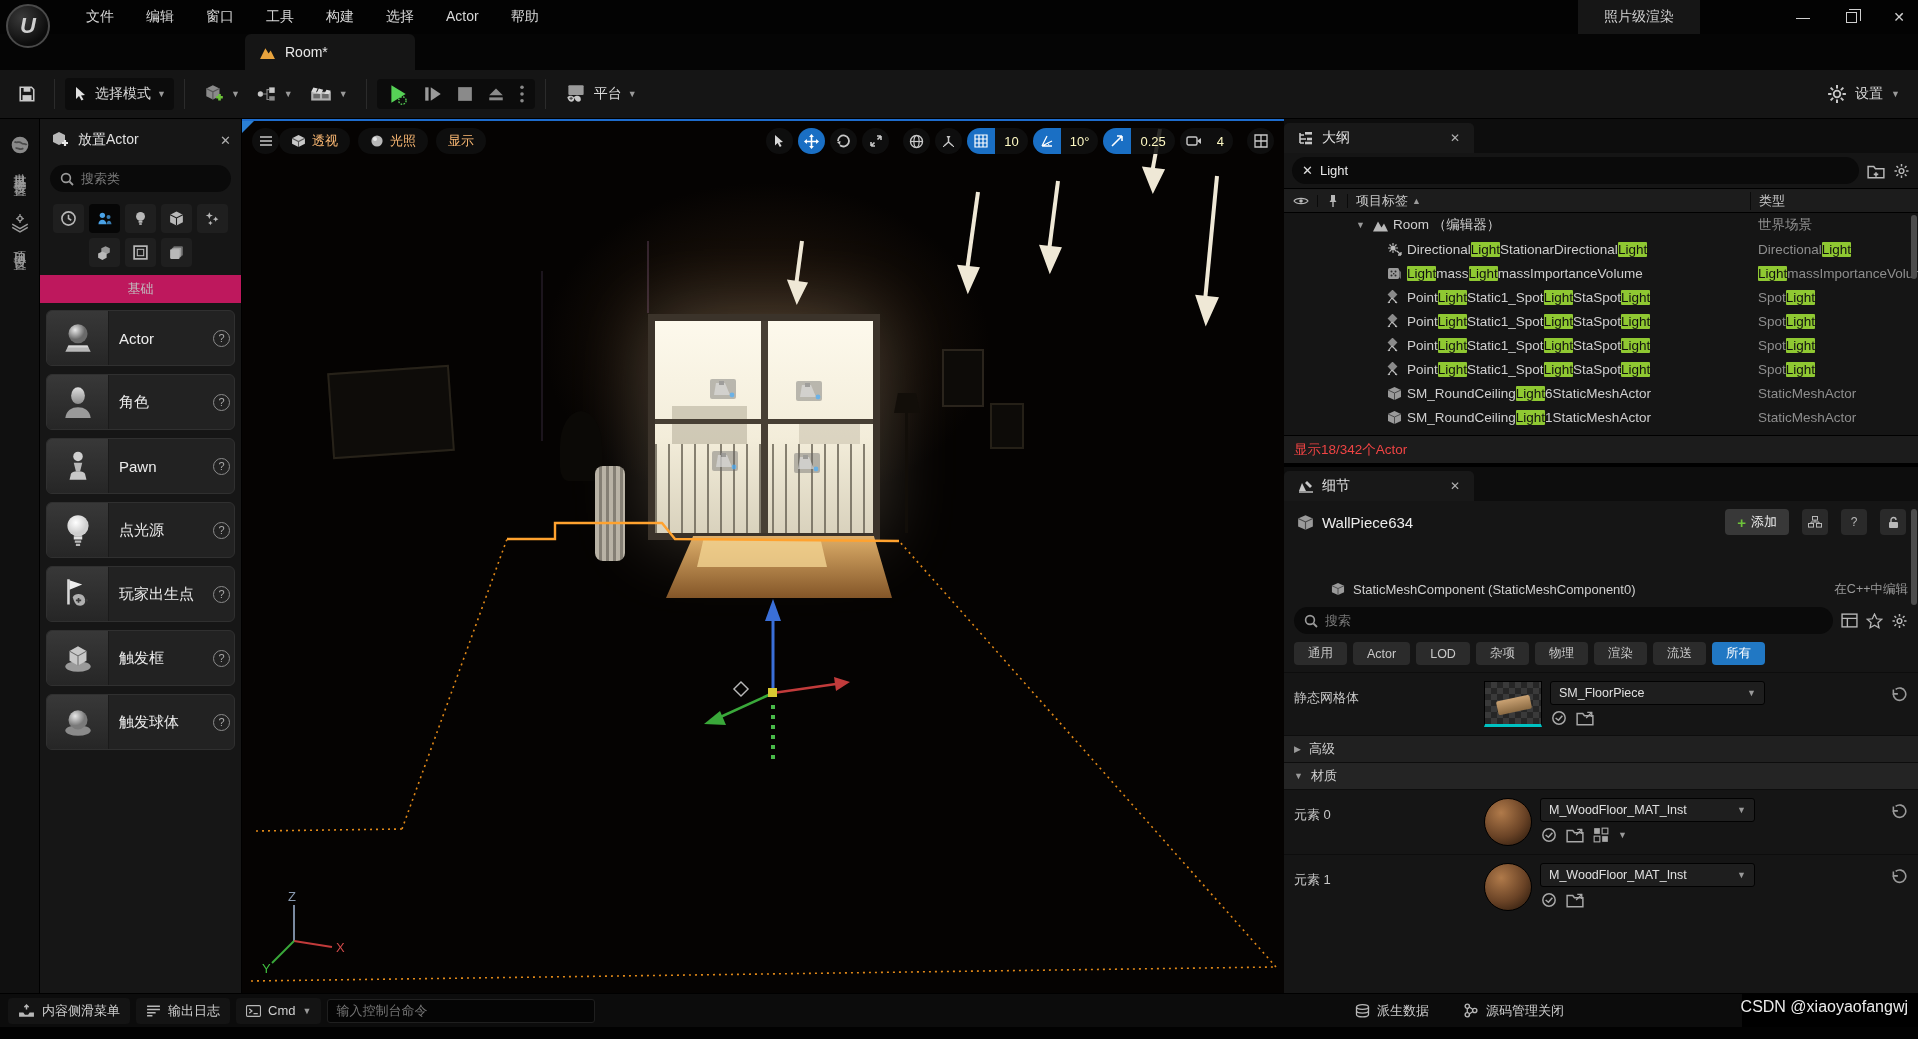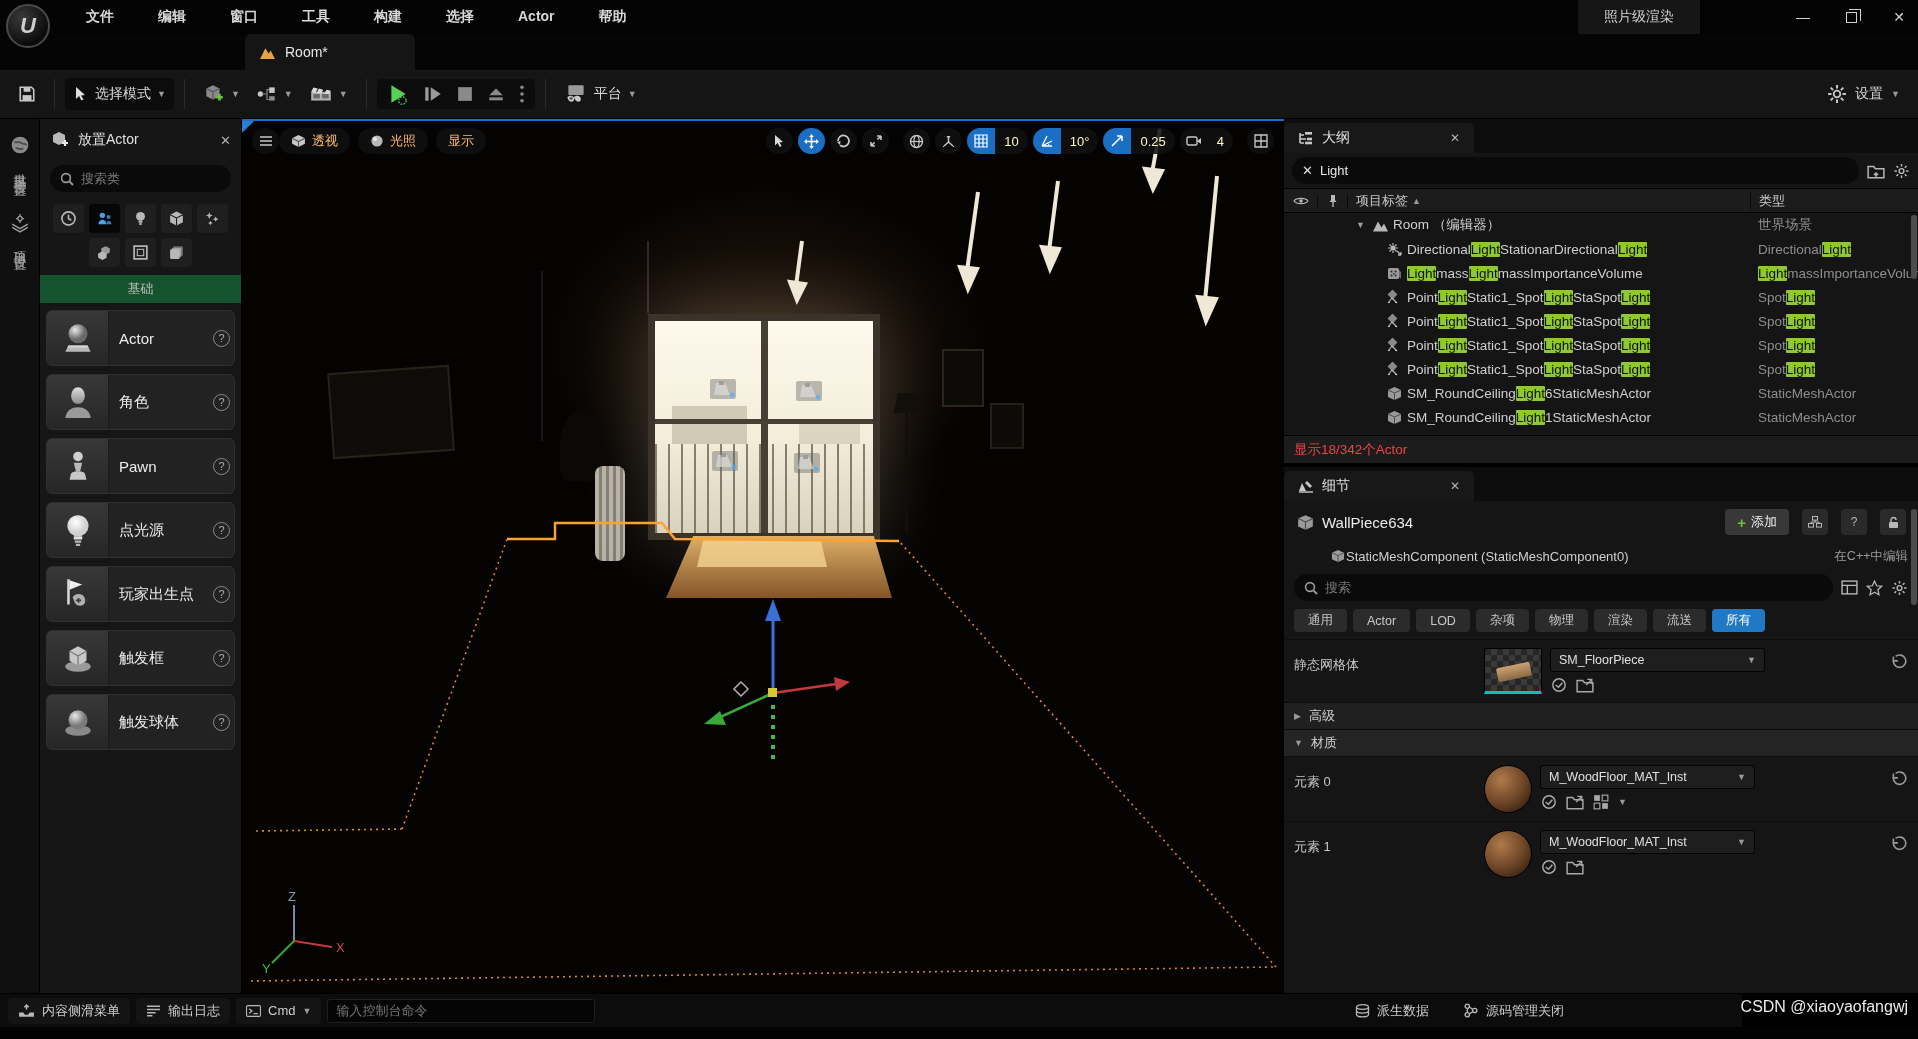--- a/index.html
+++ b/index.html
@@ -9,21 +9,21 @@
   .ic { display:inline-flex; align-items:center; justify-content:center; }
   .ic svg { width:100%; height:100%; }
 
   
   #titlebar { position:absolute; left:0; top:0; width:1918px; height:34px; background:#030303;
     display:flex; align-items:center; }
   #ue-logo { position:absolute; left:6px; top:4px; width:44px; height:44px; border-radius:50%;
     background:radial-gradient(circle at 35% 30%,#3a3a3a,#0c0c0c 70%); border:2px solid #4a4a4a;
     display:flex; align-items:center; justify-content:center; z-index:30;
     color:#cfcfcf; font-size:22px; font-style:italic; font-weight:bold; }
-  #menubar { display:flex; margin-left:72px; gap:16px;font-weight:bold; }
+  #menubar { display:flex; margin-left:72px; gap:4px; }
   #menubar .menu-item { padding:4px 14px; font-size:14px; color:#d8d8d8; border-radius:3px; }
   #photoreal { position:absolute; left:1578px; top:0; height:34px; padding:0 26px; background:#161616;
     display:flex; align-items:center; font-size:14px; color:#cfcfcf; }
   #winbtns { position:absolute; right:8px; top:0; height:34px; display:flex; align-items:center; gap:26px; }
   #winbtns .wbtn { width:22px; height:22px; display:flex; align-items:center; justify-content:center;
     color:#cfcfcf; font-size:14px; }
   .restore-glyph { width:11px; height:11px; border:1.5px solid #cfcfcf; position:relative; }
   .restore-glyph:before { content:""; position:absolute; left:2px; top:-4px; width:11px; height:11px;
     border:1.5px solid #cfcfcf; border-left:none; border-bottom:none; }
 
@@ -57,21 +57,21 @@
   
   #place { width:202px; background:#161616; border-right:1px solid #000; display:flex; flex-direction:column; }
   #place-head { height:42px; display:flex; align-items:center; gap:8px; padding:0 10px; font-size:14px; color:#e0e0e0; }
   #place-head .close-x { margin-left:auto; color:#b0b0b0; font-size:13px; }
   .searchbox { height:27px; background:#0a0a0a; border-radius:14px; display:flex; align-items:center;
     gap:7px; padding:0 10px; margin:4px 10px; color:#7a7a7a; font-size:13px; }
   #place-cats { display:flex; flex-wrap:wrap; gap:5px; padding:8px 12px 4px; justify-content:center; }
   .cat-btn { width:31px; height:29px; border-radius:4px; background:#1f1f1f; display:flex;
     align-items:center; justify-content:center; color:#b8b8b8; }
   .cat-btn.active { background:#060606; color:#4aa3e8; }
-  #place-section { height:28px; background:#14532d; display:flex; align-items:center; justify-content:center;
+  #place-section { height:28px; background:#be185d; display:flex; align-items:center; justify-content:center;
     font-size:13px; color:#c0c0c0; margin-top:4px; }
   #place-items { flex:1; overflow:hidden; padding:7px 6px; display:flex; flex-direction:column; gap:8px; }
   .place-item { height:56px; background:#222; border:1px solid #303030; border-radius:6px; display:flex;
     align-items:stretch; overflow:hidden; }
   .pi-icon { width:62px; background:linear-gradient(#383838,#262626); display:flex; align-items:center;
     justify-content:center; border-right:1px solid #1a1a1a; }
   .pi-label { flex:1; display:flex; align-items:center; padding-left:10px; font-size:15px; color:#ececec;
     white-space:nowrap; overflow:hidden; }
   .pi-help { width:17px; height:17px; border:1px solid #8a8a8a; border-radius:50%; color:#aaa; font-size:11px;
     display:flex; align-items:center; justify-content:center; align-self:center; margin-right:4px; flex:none; }
@@ -145,21 +145,21 @@
   #details { flex:1; background:#151515; margin-top:4px; display:flex; flex-direction:column; overflow:hidden; position:relative; }
   #det-name { height:42px; display:flex; align-items:center; gap:7px; padding:0 12px; }
   #det-name .name { font-size:15px; color:#ececec; }
   #add-btn { margin-left:auto; height:26px; background:#383838; border-radius:4px; display:flex; align-items:center;
     gap:5px; padding:0 12px; font-size:13px; color:#ececec; }
   #add-btn .plus { color:#6dc23a; font-size:15px; font-weight:bold; }
   .sq-btn { width:26px; height:26px; border-radius:4px; background:#2a2a2a; display:flex; align-items:center;
     justify-content:center; color:#b8b8b8; font-size:12px; margin-left:6px; }
   #det-instance { height:29px; margin:0 10px 0 8px; background:#3e5a77; border-radius:3px; display:flex;
     align-items:center; gap:8px; padding:0 8px; font-size:13.5px; color:#fff; }
-  #det-comp { height:26px; display:flex; align-items:center; padding:0 10px 0 46px; font-size:13px; color:#d0d0d0; }
+  #det-comp { height:26px; display:flex; align-items:center; gap:7px; padding:0 10px 0 46px; font-size:13px; color:#d0d0d0;margin-top:33px; }
   #det-comp .cpp { margin-left:auto; color:#9a9a9a; font-size:12.5px; white-space:nowrap; }
   #det-searchrow { display:flex; align-items:center; gap:8px; padding:5px 10px; }
   #det-searchrow .searchbox { flex:1; margin:0; }
   #det-filters { display:flex; gap:6px; padding:3px 10px 7px; }
   .filter-pill { height:23px; border-radius:4px; background:#2b2b2b; display:flex; align-items:center;
     padding:0 14px; font-size:12.5px; color:#c8c8c8; }
   .filter-pill.active { background:#2178c4; color:#fff; }
   .prop-row { display:flex; border-top:1px solid #0d0d0d; padding:8px 10px; }
   .prop-label { width:190px; font-size:13px; color:#c8c8c8; padding-top:8px; flex:none; }
   .prop-value { flex:1; display:flex; gap:8px; }

